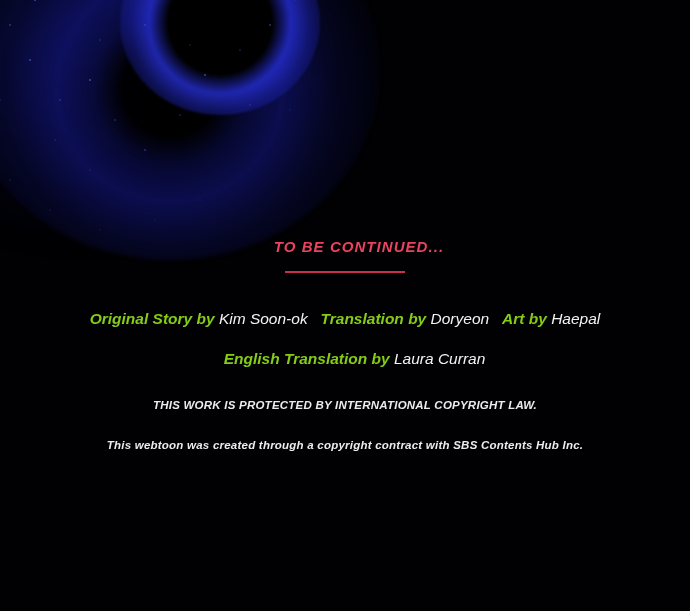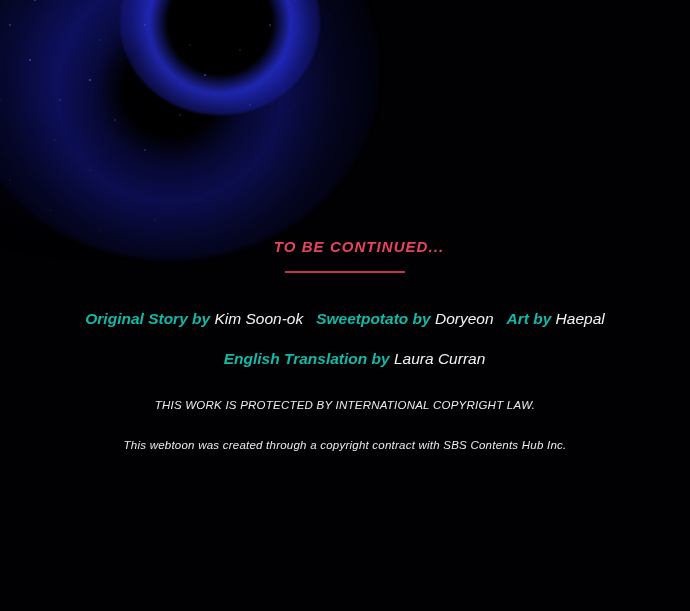--- a/index.html
+++ b/index.html
@@ -141,30 +141,31 @@
     background: #c8304c;
   }
   .credit-line {
     font-style: italic;
     font-size: 15.5px;
     color: #f2f2f2;
     line-height: 1.55;
     white-space: nowrap;
   }
   .credit-line .role {
-    color: #14b8a6;
+    color: #84cc16;
     font-weight: 600;
   }
   .block-1 { margin-top: 34px; }
   .block-2 { margin-top: 16px; padding-left: 19px; }
   .legal {
     font-style: italic;
     font-size: 11.5px;
     color: #ececec;
     letter-spacing: 0.02em;
+    font-weight: bold;
   }
   .legal-1 { margin-top: 28px; }
   .legal-2 { margin-top: 28px; }
 </style>
 </head>
 <body>
 
 <div id="page">
 
   <div class="art-layer">
@@ -178,21 +179,21 @@
   <div class="credits">
 
     <div class="to-be-continued">TO BE CONTINUED...</div>
     <div class="rule"></div>
 
     <div class="block-1">
       <div class="credit-line">
         <span class="role">Original Story by</span>
         <span>Kim Soon-ok</span>
         &nbsp;
-        <span class="role">Sweetpotato by</span>
+        <span class="role">Translation by</span>
         <span>Doryeon</span>
         &nbsp;
         <span class="role">Art by</span>
         <span>Haepal</span>
       </div>
     </div>
 
     <div class="block-2">
       <div class="credit-line">
         <span class="role">English Translation by</span>

